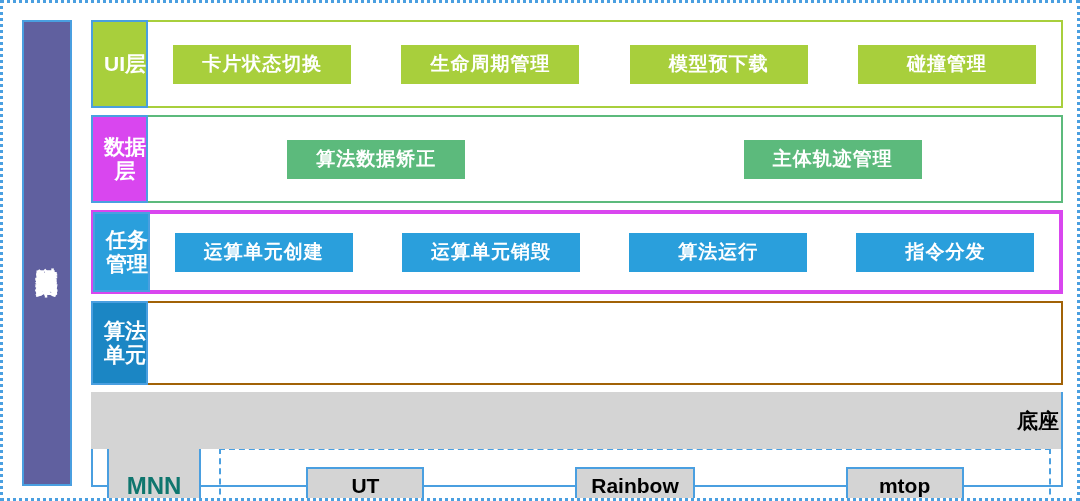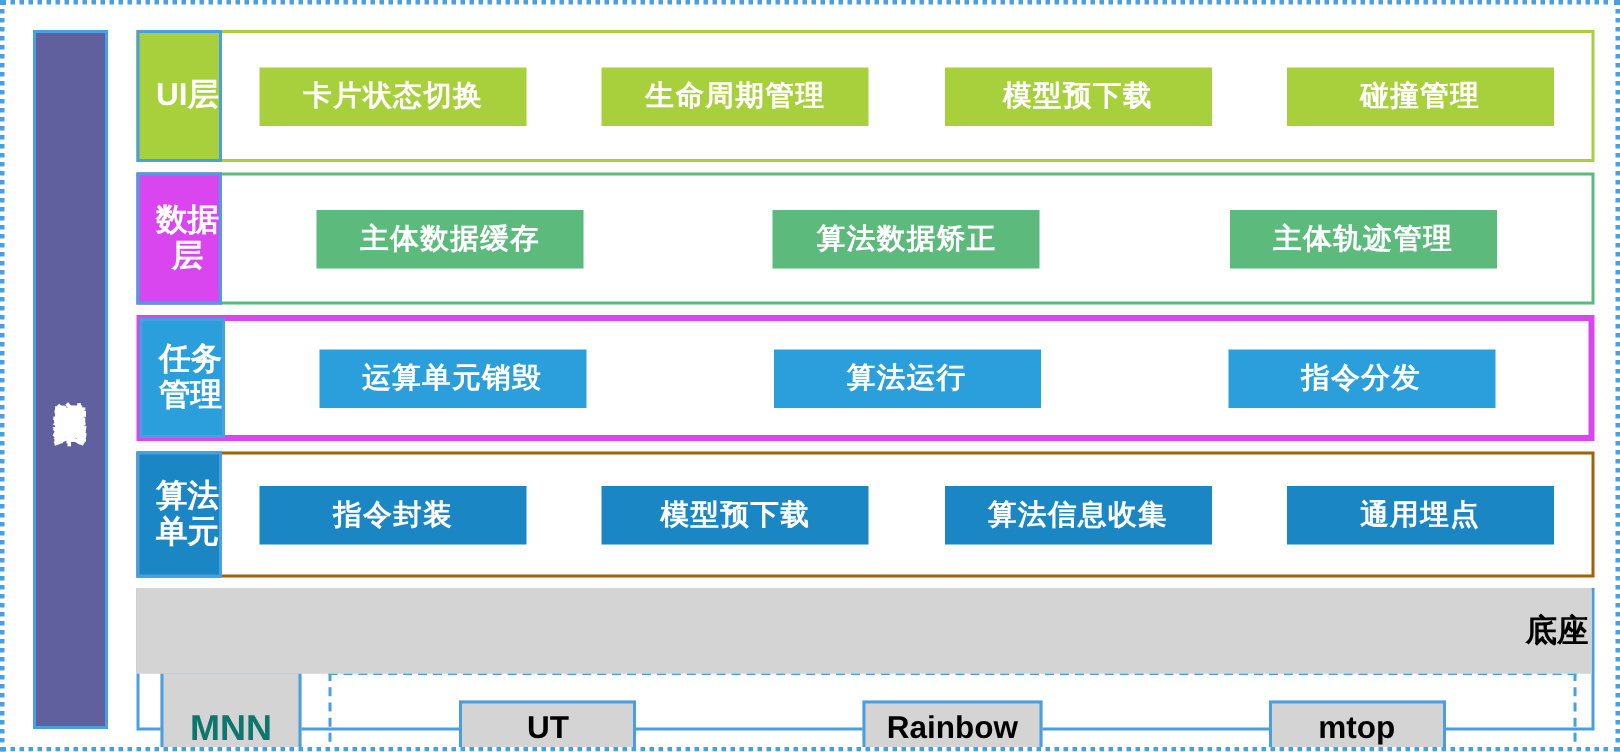--- a/index.html
+++ b/index.html
@@ -205,52 +205,46 @@
     </div>
 
     <div class="layer-row row-data">
       <div class="layer-label">
         <div>
           <span>数据</span>
           <span>层</span>
         </div>
       </div>
       <div class="layer-items">
-        <div class="chip">主体数据缓存</div>
         <div class="chip">算法数据矫正</div>
         <div class="chip">主体轨迹管理</div>
       </div>
     </div>
 
     <div class="layer-row row-task">
       <div class="layer-label">
         <div>
           <span>任务</span>
           <span>管理</span>
         </div>
       </div>
       <div class="layer-items">
+        <div class="chip">运算单元创建</div>
         <div class="chip">运算单元销毁</div>
         <div class="chip">算法运行</div>
         <div class="chip">指令分发</div>
       </div>
     </div>
 
     <div class="layer-row row-algo">
       <div class="layer-label">
         <div>
           <span>算法</span>
           <span>单元</span>
         </div>
-      </div>
-      <div class="layer-items">
-        <div class="chip">指令封装</div>
-        <div class="chip">模型预下载</div>
-        <div class="chip">算法信息收集</div>
-        <div class="chip">通用埋点</div>
       </div>
     </div>
 
     <div class="layer-row row-base">
       <div class="layer-label">
         <span>底座</span>
       </div>
       <div class="layer-items">
         <div class="mnn-box">MNN</div>
         <div class="base-group">

